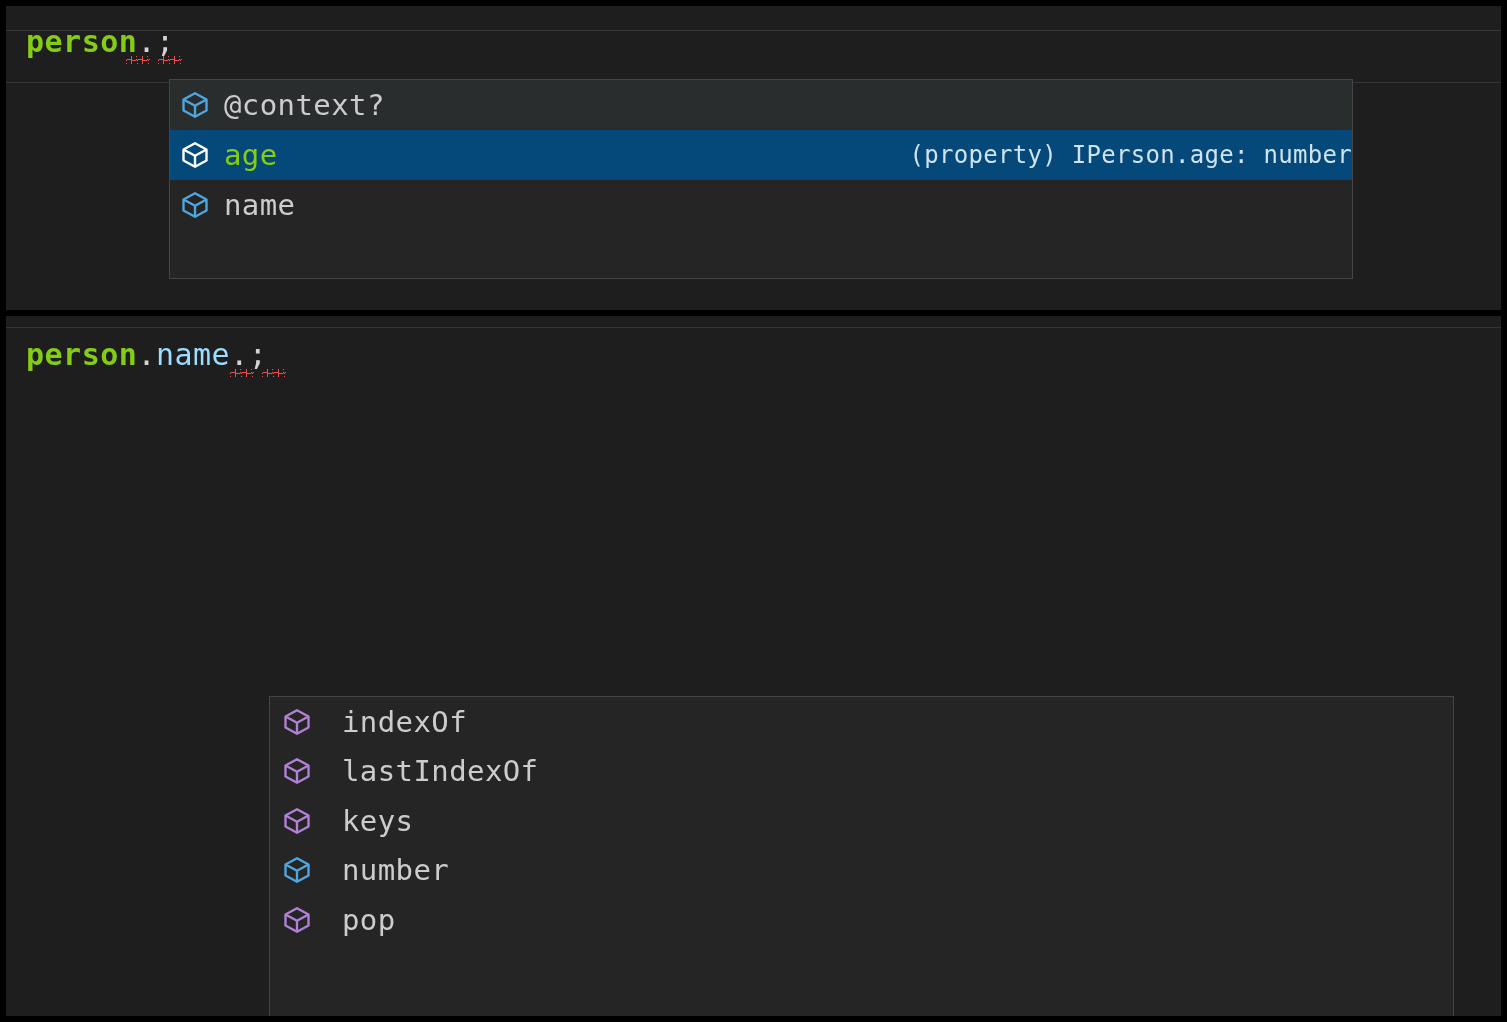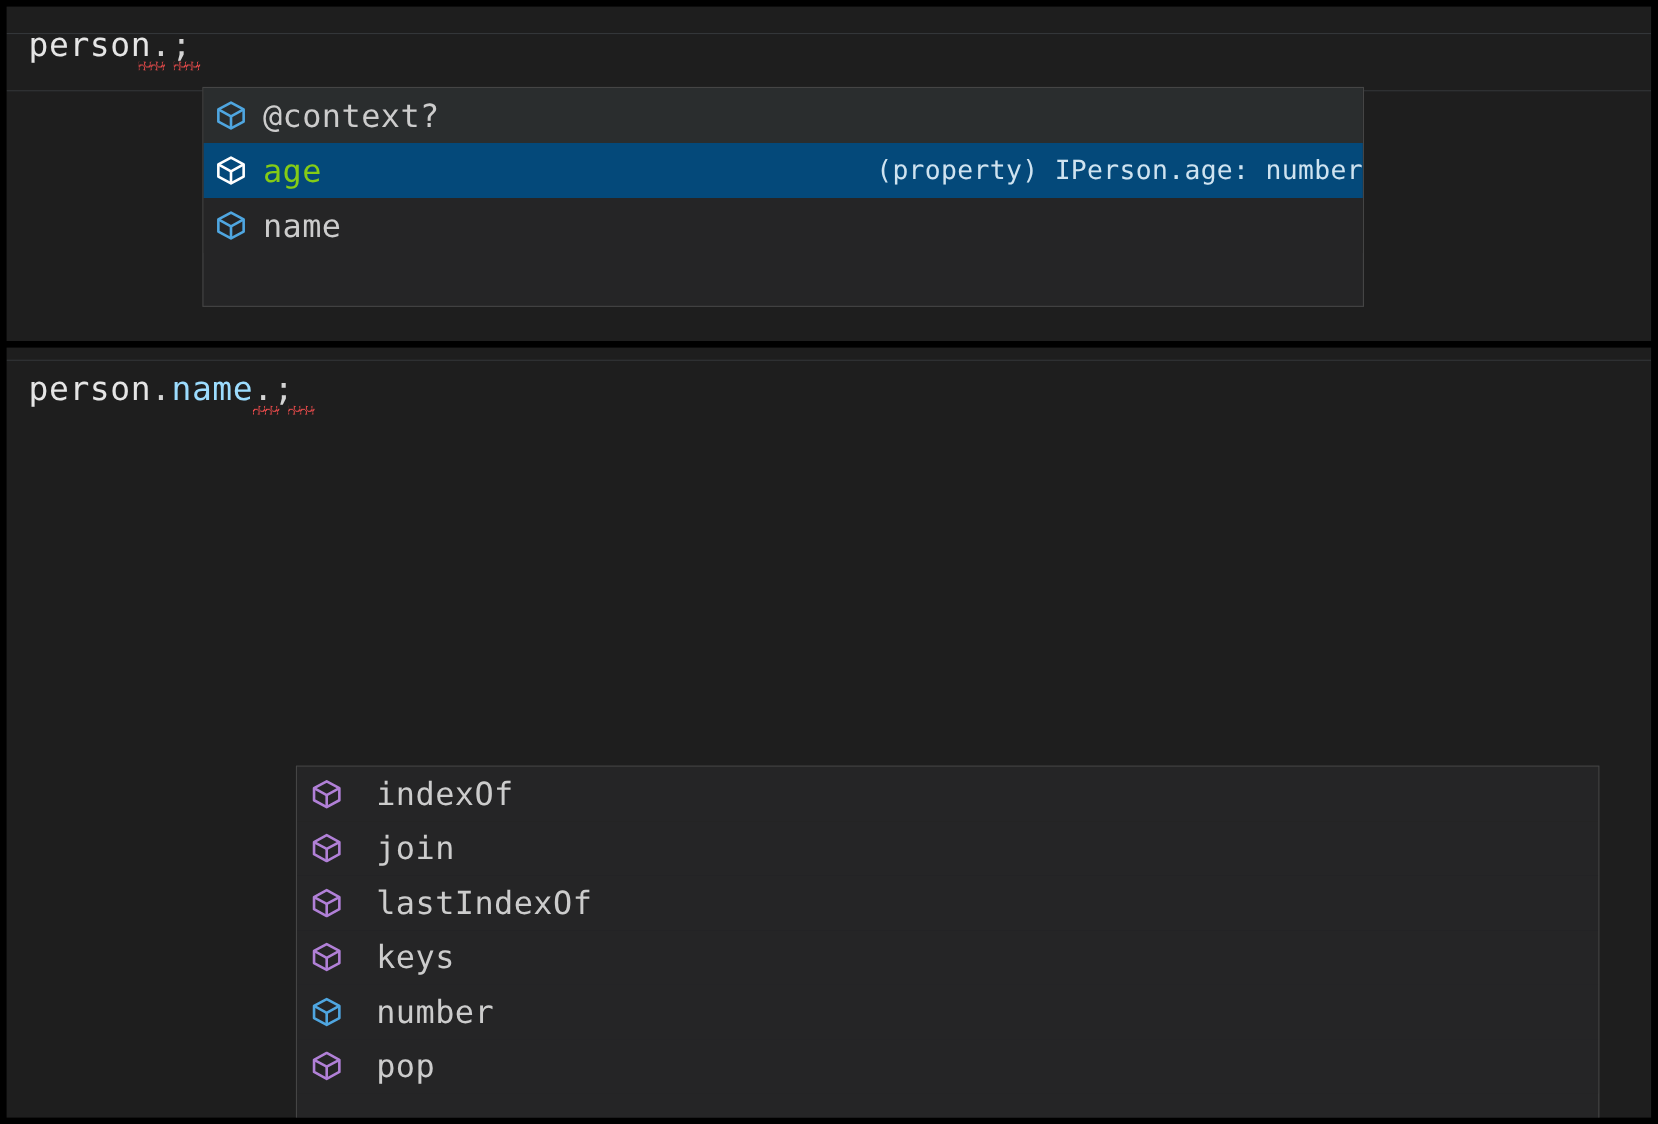--- a/index.html
+++ b/index.html
@@ -47,21 +47,21 @@
     position: absolute;
     left: 0;
     width: 100%;
     height: 44px;
     line-height: 44px;
     white-space: pre;
     font-size: 30px;
     letter-spacing: 0.5px;
     color: #d4d4d4;
   }
-  .tok-var   { color: #e5e5e5; }
+  .tok-var   { color: #84cc16; font-weight: bold; }
   .tok-prop  { color: #9cdcfe; }
   .tok-punct { color: #d4d4d4; }
 
   
   .squiggle {
     position: absolute;
     height: 8px;
     background-repeat: repeat-x;
     background-size: 11px 8px;
     background-image:
@@ -110,23 +110,23 @@
     color: #cfe3f0;
     letter-spacing: 0.3px;
     white-space: pre;
     margin-left: auto;
     overflow: hidden;
     text-overflow: clip;
   }
 
   
   #suggest-person {
-    left: 178px;
+    left: 163px;
     top: 73px;
-    width: 1056px;
+    width: 1184px;
     height: 200px;
     text-align: center;
   }
   #suggest-name {
     left: 263px;
     top: 380px;
     width: 1185px;
     height: 598px;
   }
   #suggest-name .suggest-row { height: 49.5px; padding-left: 12px; gap: 16px; }
@@ -196,29 +196,20 @@
       <div class="suggest-row">
         <svg class="icon-cube" viewBox="0 0 24 24">
           <path d="M12 2.6 21.2 7.6 21.2 16.4 12 21.4 2.8 16.4 2.8 7.6 Z" fill="none" stroke="#b180d7" stroke-width="1.9" stroke-linejoin="round"></path>
           <path d="M2.8 7.6 12 12.6 21.2 7.6" fill="none" stroke="#b180d7" stroke-width="1.9" stroke-linejoin="round"></path>
           <path d="M12 12.6 12 21.4" fill="none" stroke="#b180d7" stroke-width="1.9"></path>
         </svg>
         <span class="row-label">indexOf</span>
         <span class="row-detail"></span>
       </div>
 
-      <div class="suggest-row">
-        <svg class="icon-cube" viewBox="0 0 24 24">
-          <path d="M12 2.6 21.2 7.6 21.2 16.4 12 21.4 2.8 16.4 2.8 7.6 Z" fill="none" stroke="#b180d7" stroke-width="1.9" stroke-linejoin="round"></path>
-          <path d="M2.8 7.6 12 12.6 21.2 7.6" fill="none" stroke="#b180d7" stroke-width="1.9" stroke-linejoin="round"></path>
-          <path d="M12 12.6 12 21.4" fill="none" stroke="#b180d7" stroke-width="1.9"></path>
-        </svg>
-        <span class="row-label">join</span>
-        <span class="row-detail"></span>
-      </div>
 
       <div class="suggest-row">
         <svg class="icon-cube" viewBox="0 0 24 24">
           <path d="M12 2.6 21.2 7.6 21.2 16.4 12 21.4 2.8 16.4 2.8 7.6 Z" fill="none" stroke="#b180d7" stroke-width="1.9" stroke-linejoin="round"></path>
           <path d="M2.8 7.6 12 12.6 21.2 7.6" fill="none" stroke="#b180d7" stroke-width="1.9" stroke-linejoin="round"></path>
           <path d="M12 12.6 12 21.4" fill="none" stroke="#b180d7" stroke-width="1.9"></path>
         </svg>
         <span class="row-label">lastIndexOf</span>
         <span class="row-detail"></span>
       </div>

